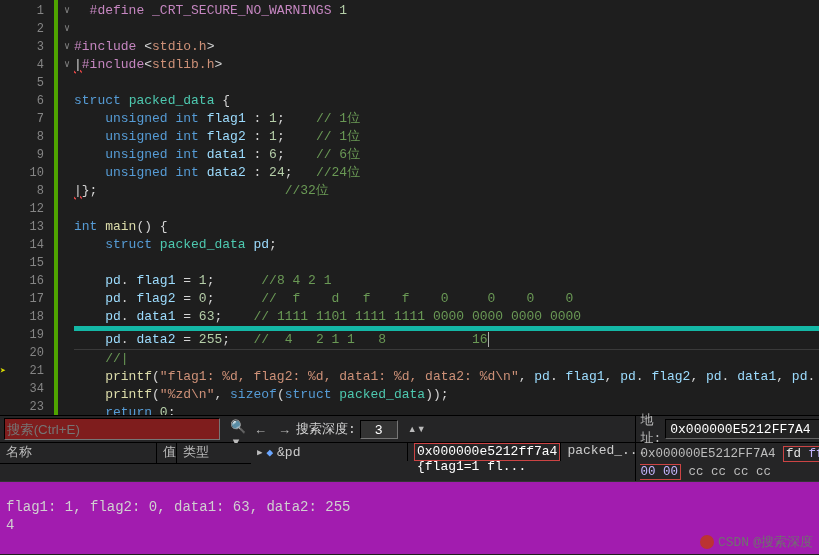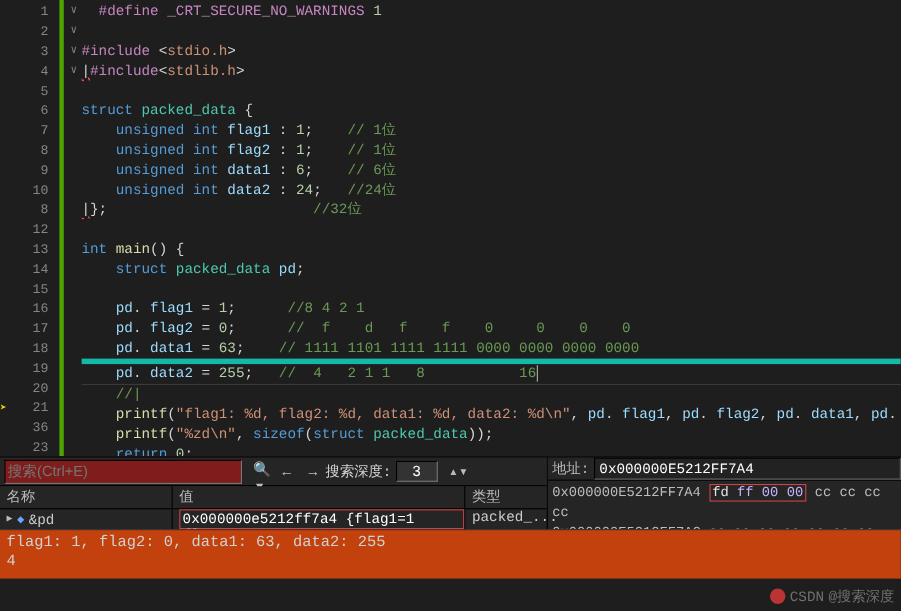--- a/index.html
+++ b/index.html
@@ -45,34 +45,34 @@
   
   .panels{border-top:1px solid #000;display:flex;height:65px;background:#252526}
   .panel-l{flex:0 0 497px;display:flex;flex-direction:column;border-right:1px solid #000}
   .panel-r{flex:1;display:flex;flex-direction:column}
   .srchbar{height:26px;display:flex;align-items:center;border-bottom:1px solid #000;background:#252526}
   .srchin{height:18px;background:#7f1d1d;border:1px inset #222;color:#fff;flex:1;margin-right:4px}
   .iconbtn{width:24px;height:22px;color:#bbb;text-align:center;border:none;background:none;font-size:13px}
   .depth{width:32px;background:#333;border:1px inset #222;color:#fff;text-align:center;margin:0 4px}
   .addrlbl{color:#bbb;padding:0 4px}
   .addrin{flex:1;background:#222;border:1px inset #111;color:#fff;padding:0 4px;height:18px;font-family:inherit;font-size:13px}
-  .watch{display:flex;flex-direction:column;flex:1}
+  .watch{display:flex;flex:1}
   .whead{display:flex;height:20px;border-bottom:1px solid #000;background:#252526;color:#bbb}
   .wcol1{width:150px;padding-left:6px;border-right:1px solid #000}
   .wcol2{flex:1;padding-left:6px;border-right:1px solid #000}
   .wcol3{width:68px;padding-left:6px}
   .wrow{display:flex;height:18px;color:#ccc}
   .wrow .wcol1{display:flex;align-items:center;gap:4px}
   .tri{color:#bbb;font-size:9px}
   .cube{color:#6aa6ff;font-size:11px}
   .valbox{border:1px solid #c44;padding:0 2px;color:#fff;height:16px;display:inline-block}
   .mem{flex:1;line-height:18px;padding:2px 4px;font-size:12.5px;color:#bdbdbd}
   .mem .fd{color:#e5e5e5}
   .mem .chg{color:#c4b5fd}
-  .console{height:40px;background:#c2410c;color:#d0d0d0;line-height:18px;padding:2px 6px;font-size:14px;border-top:1px solid #333;white-space:pre}
+  .console{height:40px;background:#a21caf;color:#d0d0d0;line-height:18px;padding:16px 6px;font-size:14px;border-top:1px solid #333;white-space:pre}
   .watermark{position:absolute;right:6px;bottom:4px;color:#707070;font-size:13px;display:flex;align-items:center;gap:4px}
   .watermark .logo{width:14px;height:14px;border-radius:50%;background:#b33}
   .brk{color:#dcdc00;font-size:10px}
   .redbox{border:1px solid #c44}
 </style>
 </head>
 <body>
 
 <div class="root">
 
@@ -117,21 +117,21 @@
         <div>12</div>
         <div>13</div>
         <div>14</div>
         <div>15</div>
         <div>16</div>
         <div>17</div>
         <div>18</div>
         <div>19</div>
         <div>20</div>
         <div>21</div>
-        <div>36</div>
+        <div>34</div>
         <div>23</div>
       </div>
     <div class="bar" id="modbar">
         <div style="height: 18px;"></div>
         <div style="height: 18px;"></div>
         <div style="height: 18px;"></div>
         <div style="height: 18px;"></div>
         <div style="height: 18px;"></div>
         <div style="height: 18px;"></div>
         <div style="height: 18px;"></div>

